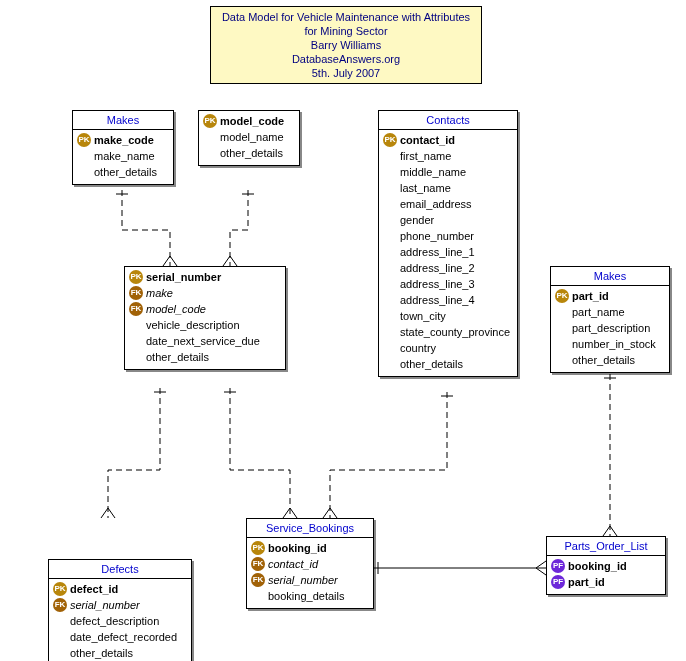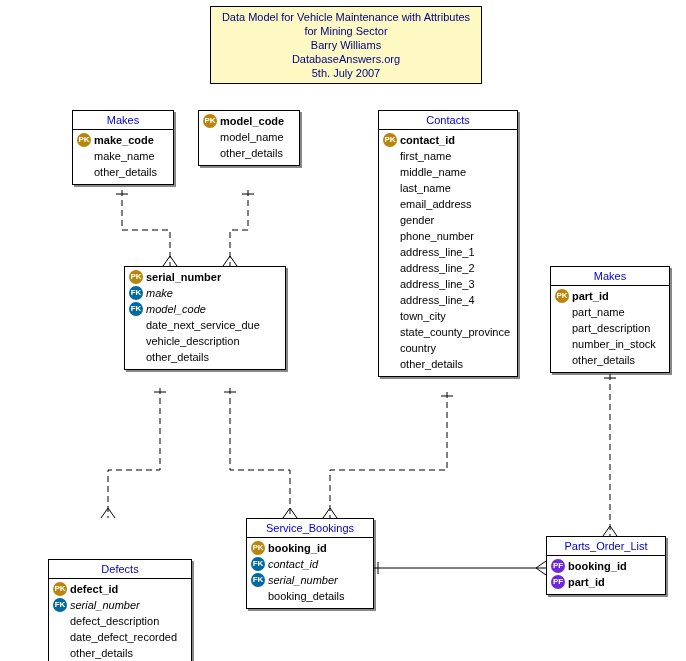--- a/index.html
+++ b/index.html
@@ -48,21 +48,21 @@
     display: inline-flex;
     align-items: center;
     justify-content: center;
     border-radius: 50%;
     font-size: 8px;
     font-weight: bold;
     color: #fff;
     flex-shrink: 0;
   }
   .pk { background: #b8860b; }
-  .fk { background: #0369a1; }
+  .fk { background: #a16207; }
   .pf { background: #6d28d9; }
   .no-icon { width: 14px; flex-shrink:0; }
   .attr-name { color: #000; }
   .bold { font-weight: bold; }
   .italic { font-style: italic; }
   svg.conn { position:absolute; top:0; left:0; pointer-events:none; }
 </style>
 </head>
 <body>
 
@@ -210,25 +210,25 @@
     <div class="attr-row">
         <span class="key-icon fk">FK</span>
         <span class="attr-name italic">make</span>
       </div>
     <div class="attr-row">
         <span class="key-icon fk">FK</span>
         <span class="attr-name italic">model_code</span>
       </div>
     <div class="attr-row">
         <span class="no-icon"></span>
+        <span class="attr-name">vehicle_description</span>
+      </div>
+    <div class="attr-row">
+        <span class="no-icon"></span>
         <span class="attr-name">date_next_service_due</span>
-      </div>
-    <div class="attr-row">
-        <span class="no-icon"></span>
-        <span class="attr-name">vehicle_description</span>
       </div>
     <div class="attr-row">
         <span class="no-icon"></span>
         <span class="attr-name">other_details</span>
       </div>
   </div>
 </div>
 
 <div class="entity" style="left:48px; top:518px; width:142px;margin-top:41px;">
   <div class="entity-header">Defects</div>

